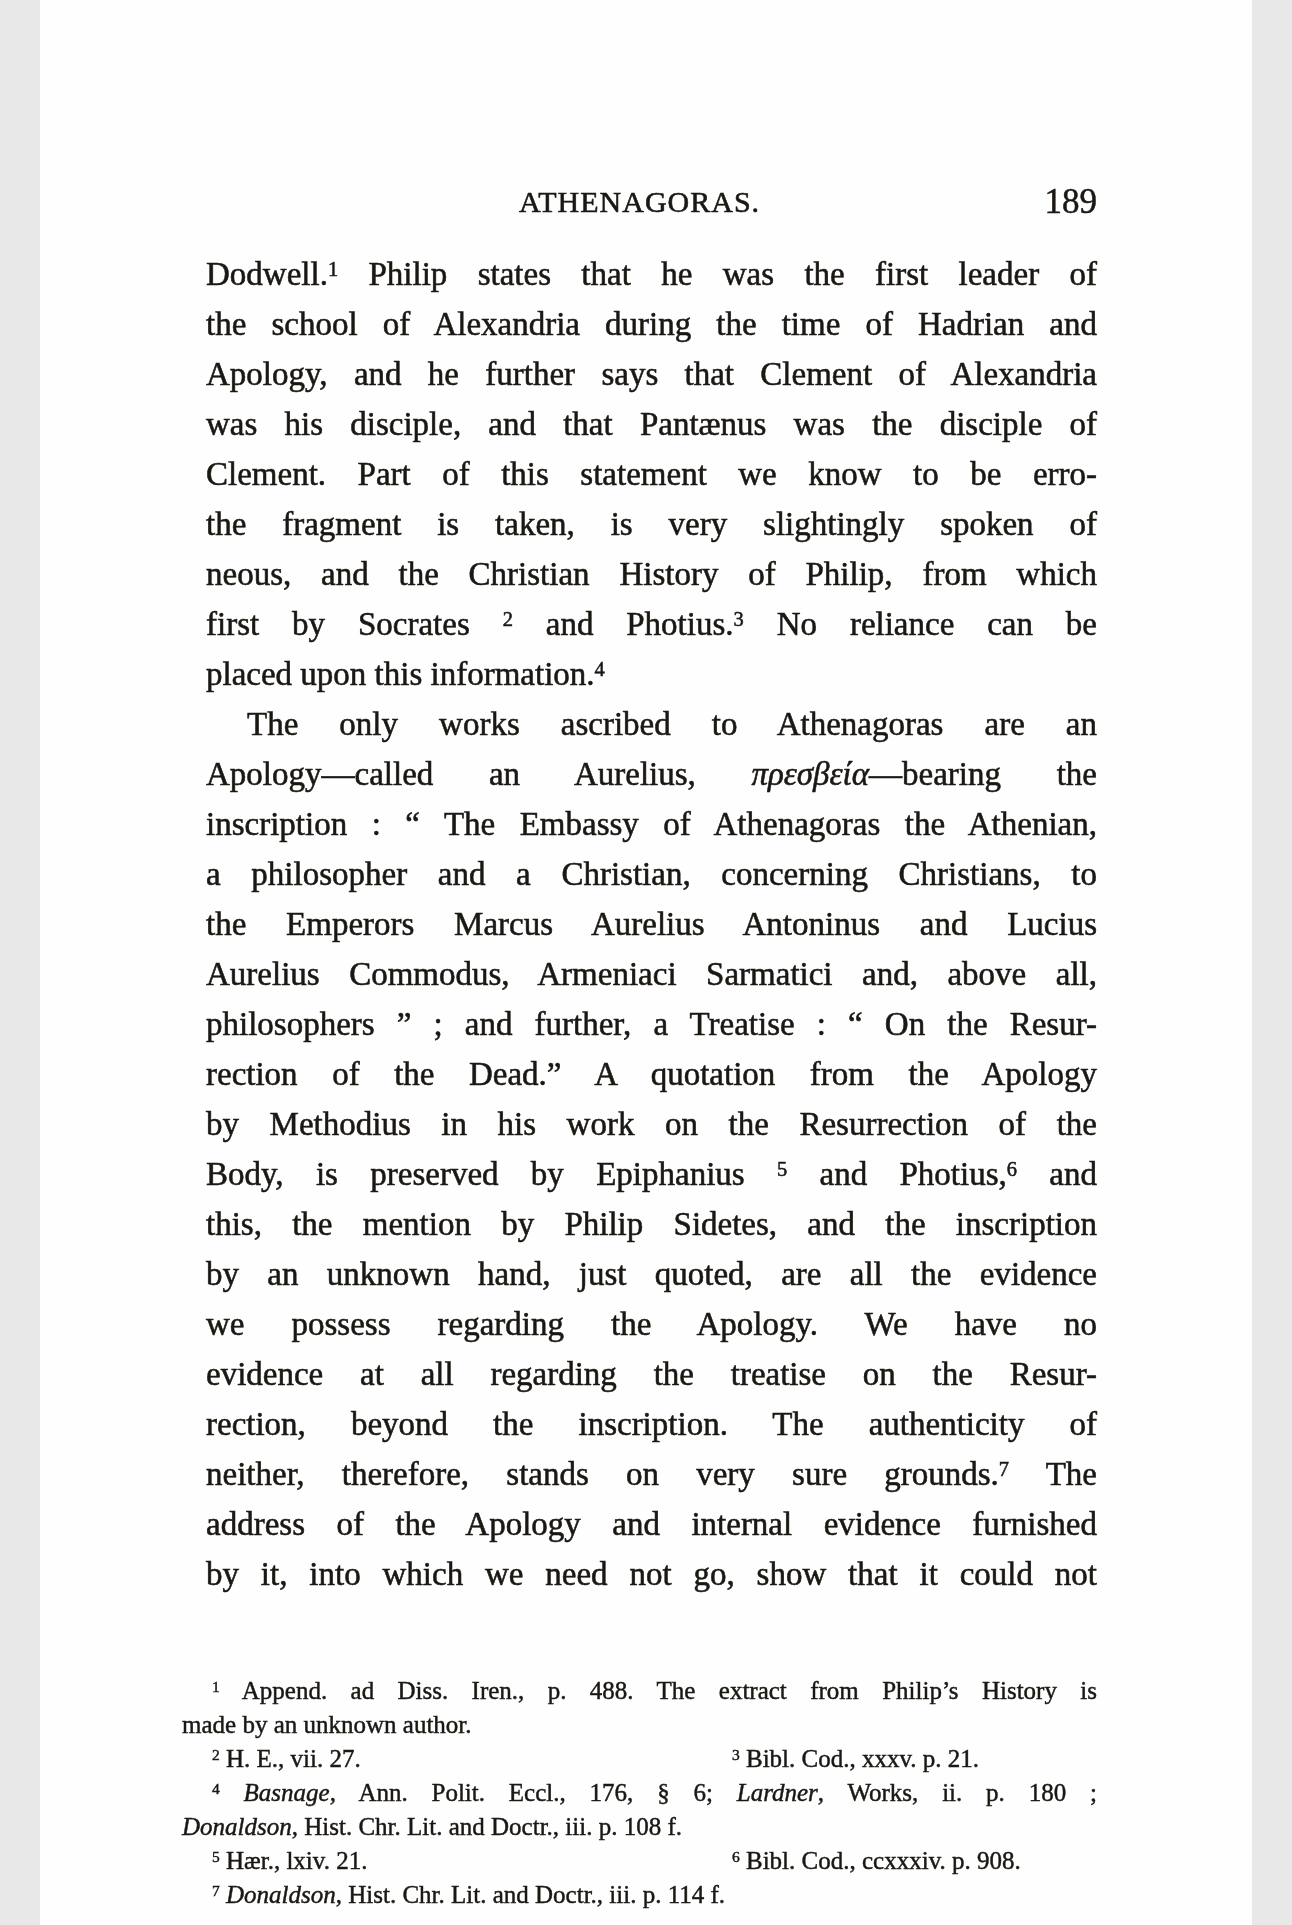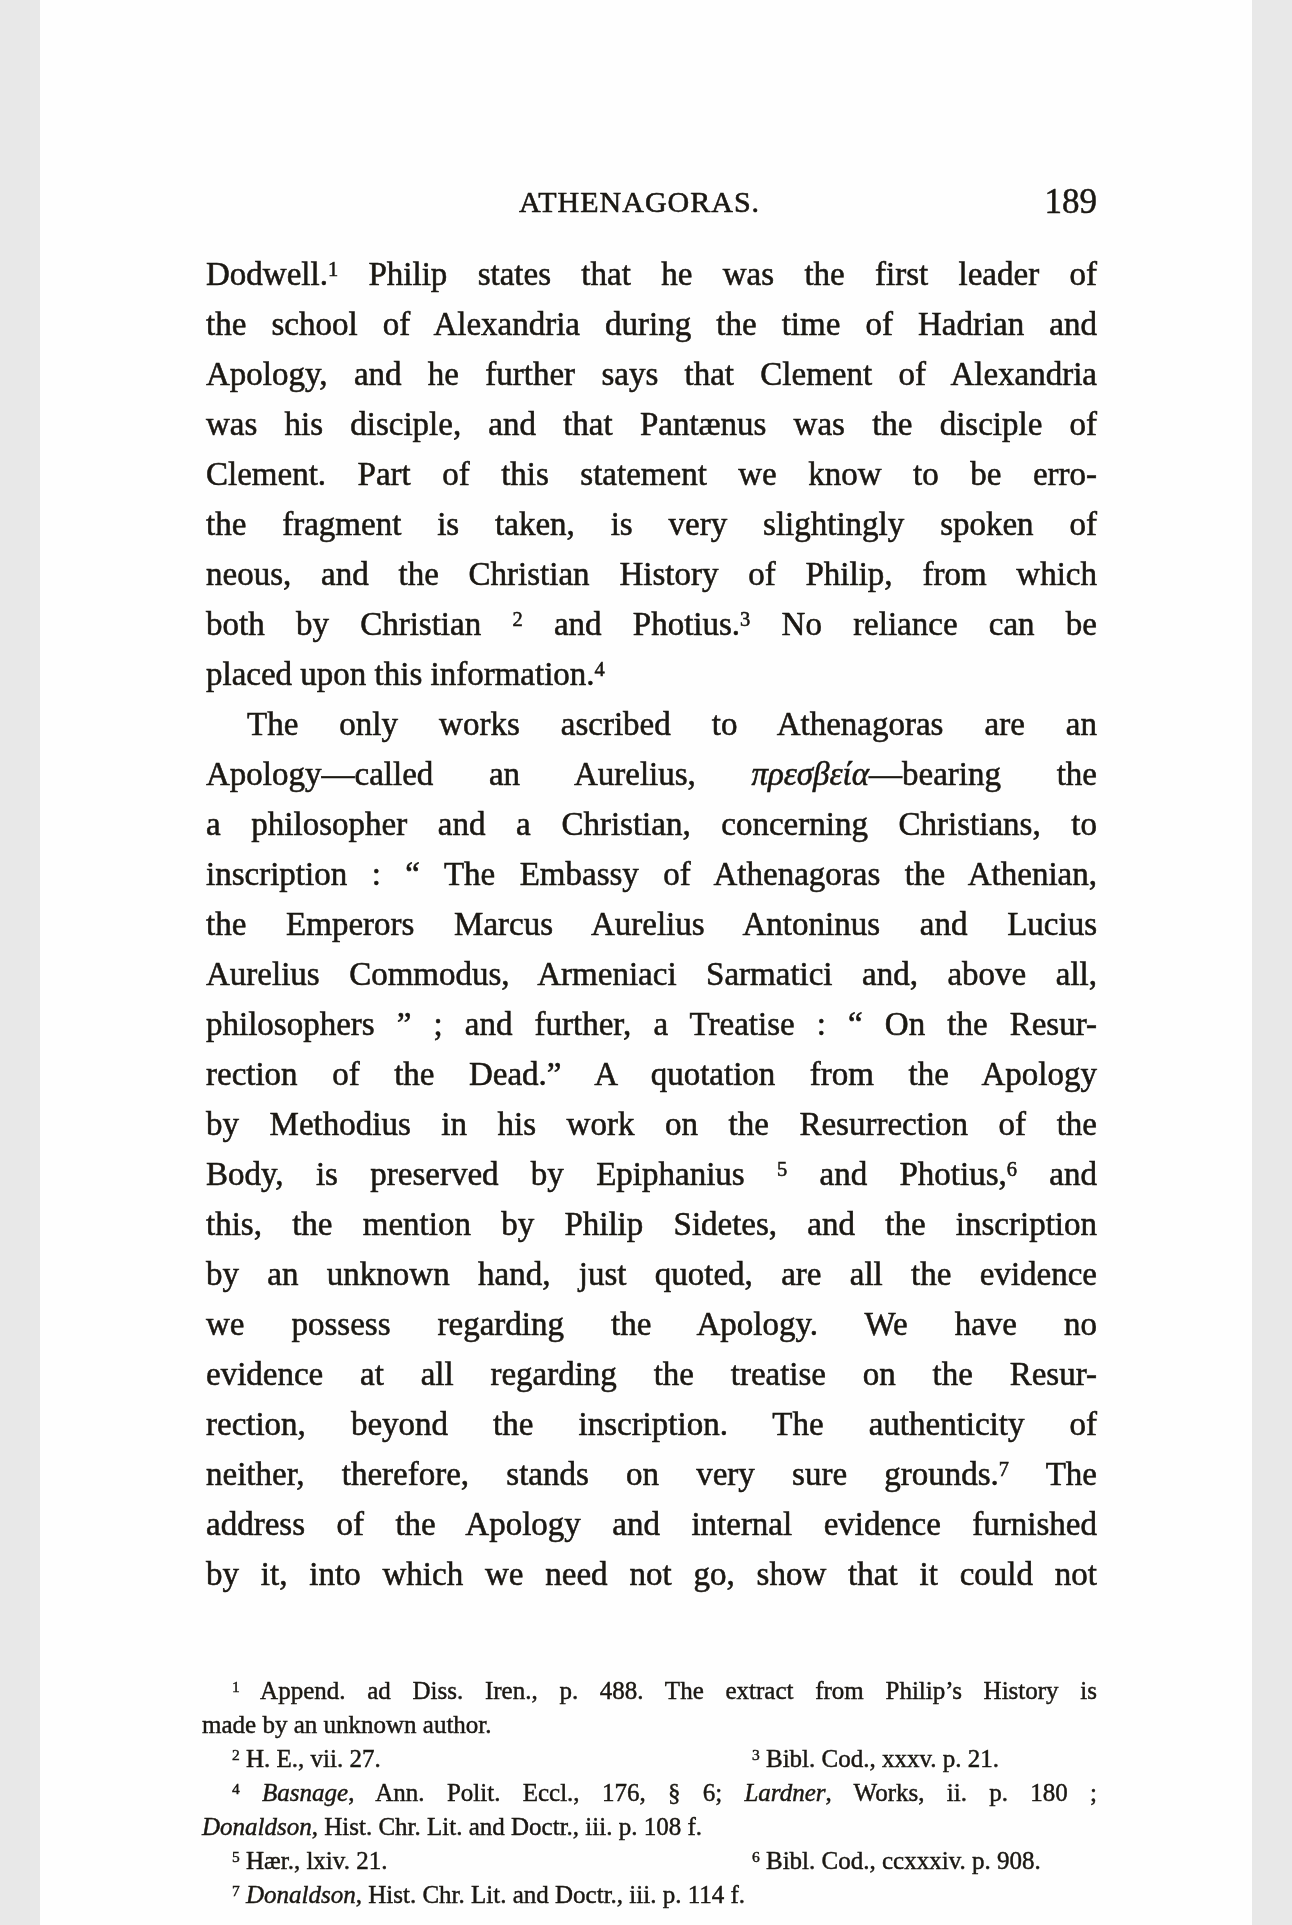--- a/index.html
+++ b/index.html
@@ -42,21 +42,21 @@
     font-size:0.62em;
     line-height:0;
     vertical-align:0.45em;
   }
   .it{font-style:italic;}
   .foot{
     position:absolute;top:1674px;left:0;width:915px;
     font-size:25px;line-height:34px;
     -webkit-text-stroke:0.45px #1b1813;
   }
-  .foot .ln{height:34px;text-align:left;margin-left:20px;}
+  .foot .ln{height:34px;text-align:left;}
   .foot .ln.fjust{text-align:justify;text-align-last:justify;}
   .foot .ln.find{text-indent:30px;}
   .foot .ln.fnrow{position:relative;}
   .foot .c1{display:inline;}
   .foot .c2{position:absolute;left:520px;top:0;}
 </style>
 </head>
 <body>
 
 <div id="page">
@@ -66,26 +66,26 @@
     <div class="pagenum">189</div>
 
     <div class="bodytext">
       <div class="ln"><span>Dodwell.</span><sup class="sp">1</sup><span> Philip states that he was the first leader of</span></div>
       <div class="ln">the school of Alexandria during the time of Hadrian and</div>
       <div class="ln">Apology, and he further says that Clement of Alexandria</div>
       <div class="ln">was his disciple, and that Pantænus was the disciple of</div>
       <div class="ln">Clement. Part of this statement we know to be erro-</div>
       <div class="ln">the fragment is taken, is very slightingly spoken of</div>
       <div class="ln">neous, and the Christian History of Philip, from which</div>
-      <div class="ln"><span>both by Christian </span><sup class="sp">2</sup><span> and Photius.</span><sup class="sp">3</sup><span> No reliance can be</span></div>
+      <div class="ln"><span>first by Socrates </span><sup class="sp">2</sup><span> and Photius.</span><sup class="sp">3</sup><span> No reliance can be</span></div>
       <div class="ln endpara"><span>placed upon this information.</span><sup class="sp">4</sup></div>
       <div class="ln ind">The only works ascribed to Athenagoras are an</div>
       <div class="ln"><span>Apology—called an Aurelius, </span><span class="it">πρεσβεία</span><span>—bearing the</span></div>
+      <div class="ln">inscription : “ The Embassy of Athenagoras the Athenian,</div>
       <div class="ln">a philosopher and a Christian, concerning Christians, to</div>
-      <div class="ln">inscription : “ The Embassy of Athenagoras the Athenian,</div>
       <div class="ln">the Emperors Marcus Aurelius Antoninus and Lucius</div>
       <div class="ln">Aurelius Commodus, Armeniaci Sarmatici and, above all,</div>
       <div class="ln">philosophers ” ; and further, a Treatise : “ On the Resur-</div>
       <div class="ln">rection of the Dead.” A quotation from the Apology</div>
       <div class="ln">by Methodius in his work on the Resurrection of the</div>
       <div class="ln"><span>Body, is preserved by Epiphanius </span><sup class="sp">5</sup><span> and Photius,</span><sup class="sp">6</sup><span> and</span></div>
       <div class="ln">this, the mention by Philip Sidetes, and the inscription</div>
       <div class="ln">by an unknown hand, just quoted, are all the evidence</div>
       <div class="ln">we possess regarding the Apology. We have no</div>
       <div class="ln">evidence at all regarding the treatise on the Resur-</div>

